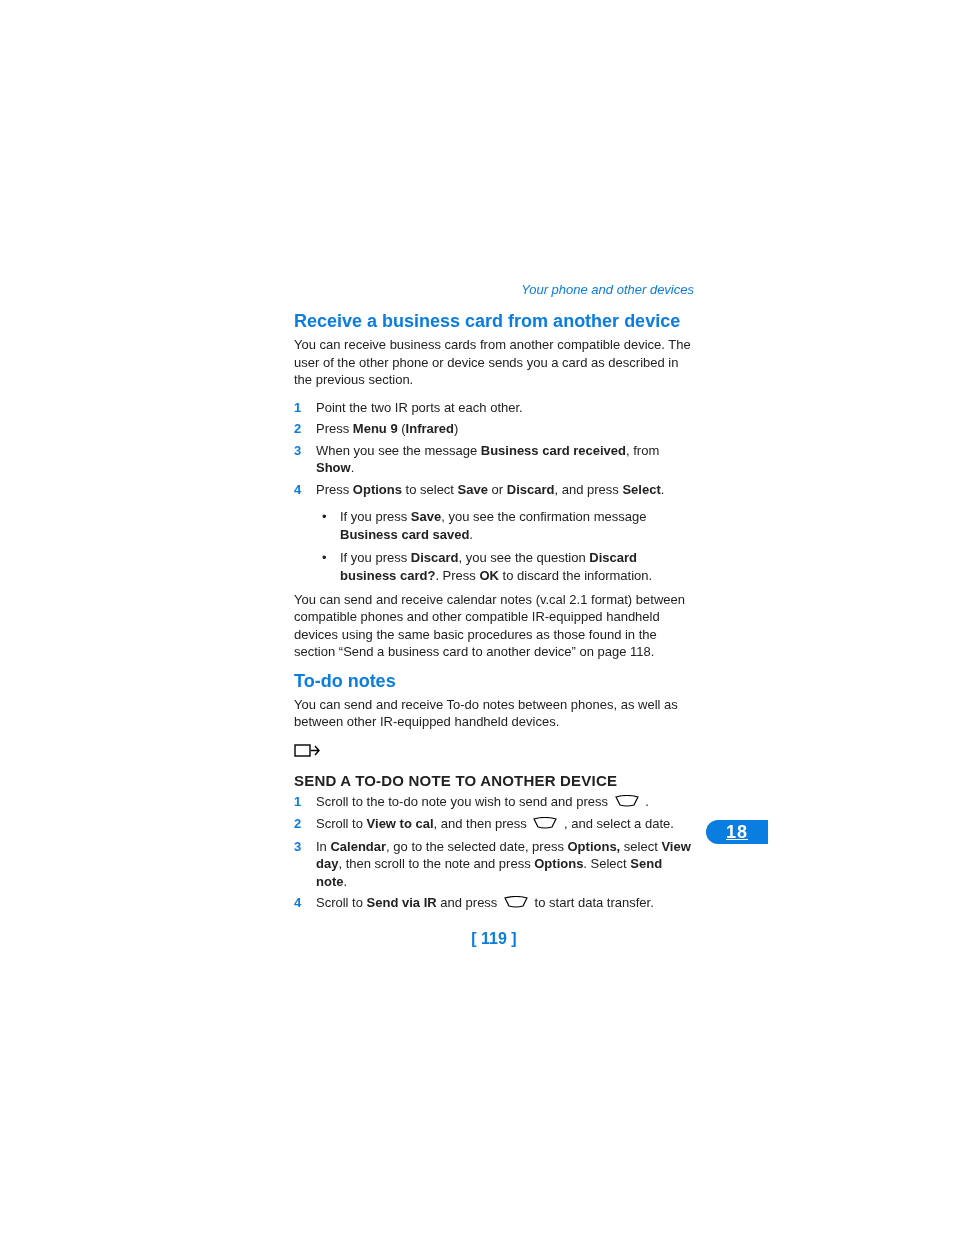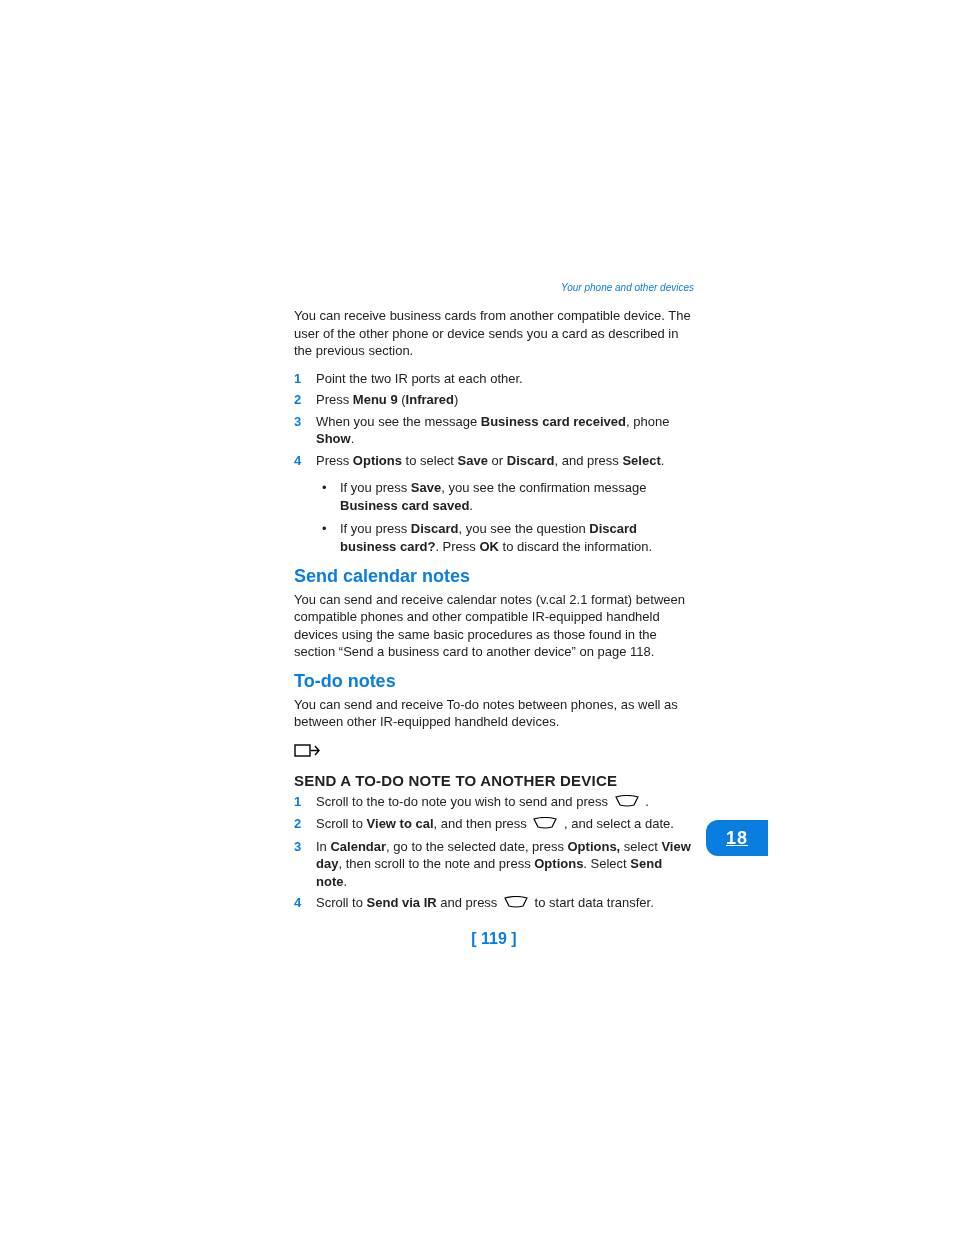--- a/index.html
+++ b/index.html
@@ -16,21 +16,21 @@
   .page {
     position: absolute;
     left: 294px;
     top: 282px;
     width: 400px;
   }
   .header-right {
     text-align: right;
     font-style: italic;
     color: #0a7de0;
-    font-size: 10px;
+    font-size: 13px;
     margin-bottom: 14px;
     font-weight: 500;
   }
   h2 {
     color: #0a7de0;
     font-size: 18px;
     font-weight: bold;
     margin: 10px 0 4px 0;
   }
   p {
@@ -83,73 +83,73 @@
     color: #0a7de0;
     font-weight: 600;
     margin-top: 18px;
     font-size: 16px;
   }
   .chapter-badge {
     position: absolute;
     right: -74px;
     top: 538px;
     width: 62px;
-    height: 36px;
+    height: 24px;
     background: #0a7de0;
     border-radius: 12px 0 0 12px;
     color: #fff;
     font-weight: bold;
     font-size: 18px;
     display: flex;
     align-items: center;
     justify-content: center;
     letter-spacing: 1px;
     text-decoration: underline;
   }
 </style>
 </head>
 <body>
 
 <div class="page">
 
   <div class="header-right">Your phone and other devices</div>
 
+  <h2>Receive a business card from another device</h2>
   <p>You can receive business cards from another compatible device. The user of the other phone or device sends you a card as described in the previous section.</p>
 
   <ol>
     <li>
       <span class="num">1</span>
       <span class="li-body">Point the two IR ports at each other.</span>
     </li>
     <li>
       <span class="num">2</span>
       <span class="li-body"><span>Press </span><b>Menu 9</b><span> (</span><b>Infrared</b><span>)</span></span>
     </li>
     <li>
       <span class="num">3</span>
-      <span class="li-body"><span>When you see the message </span><b>Business card received</b><span>, phone </span><b>Show</b><span>.</span></span>
+      <span class="li-body"><span>When you see the message </span><b>Business card received</b><span>, from </span><b>Show</b><span>.</span></span>
     </li>
     <li>
       <span class="num">4</span>
       <span class="li-body"><span>Press </span><b>Options</b><span> to select </span><b>Save</b><span> or </span><b>Discard</b><span>, and press </span><b>Select</b><span>.</span></span>
     </li>
   </ol>
 
   <ul>
     <li>
       <span class="bullet">•</span>
       <span class="li-body"><span>If you press </span><b>Save</b><span>, you see the confirmation message </span><b>Business card saved</b><span>.</span></span>
     </li>
     <li>
       <span class="bullet">•</span>
       <span class="li-body"><span>If you press </span><b>Discard</b><span>, you see the question </span><b>Discard business card?</b><span>. Press </span><b>OK</b><span> to discard the information.</span></span>
     </li>
   </ul>
 
-  <h2>Send calendar notes</h2>
   <p>You can send and receive calendar notes (v.cal 2.1 format) between compatible phones and other compatible IR-equipped handheld devices using the same basic procedures as those found in the section “Send a business card to another device” on page 118.</p>
 
   <h2>To-do notes</h2>
   <p>You can send and receive To-do notes between phones, as well as between other IR-equipped handheld devices.</p>
 
   <div class="note-row">
     <span class="note-icon">
       <svg width="26" height="16" viewBox="0 0 26 16">
         <rect x="1" y="2" width="15" height="11" fill="none" stroke="#000" stroke-width="1.4"></rect>
         <path d="M17 7.5 L25 7.5 M21 3 L25 7.5 L21 12" fill="none" stroke="#000" stroke-width="1.4"></path>

